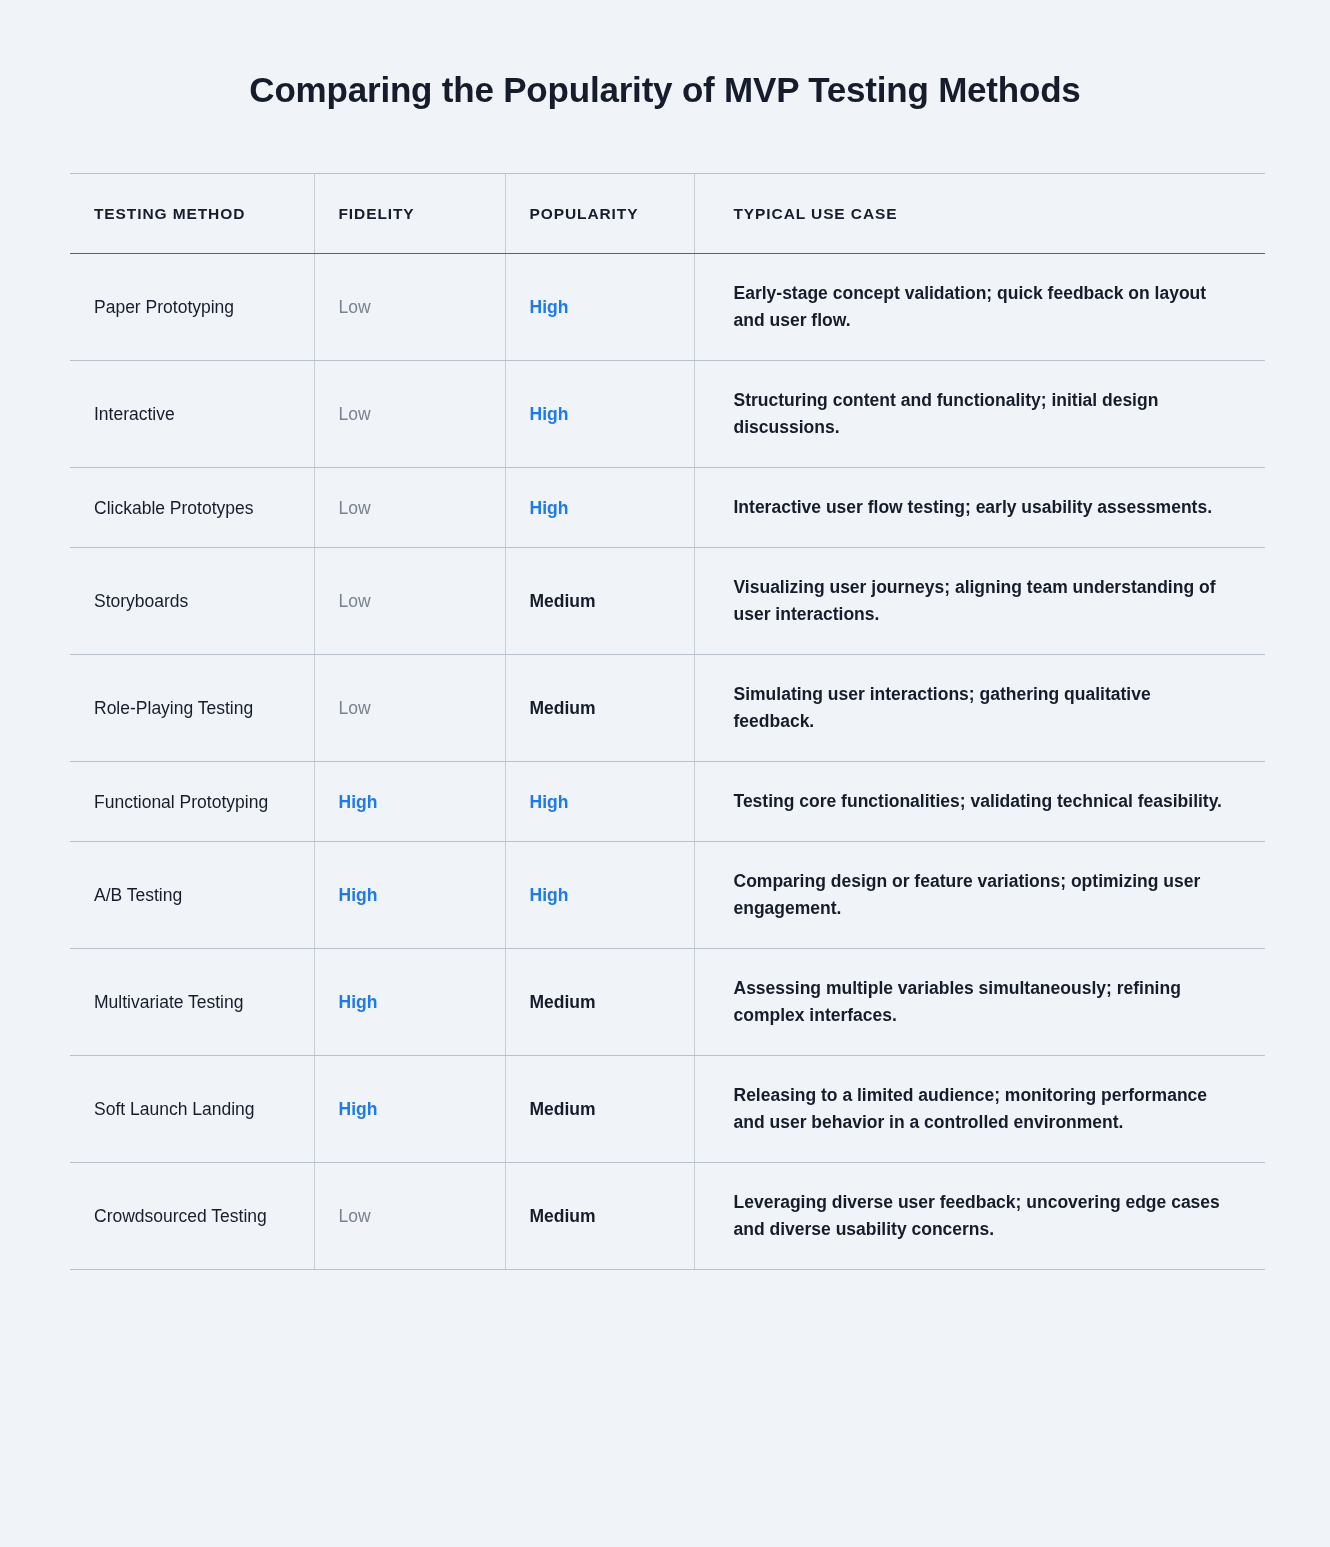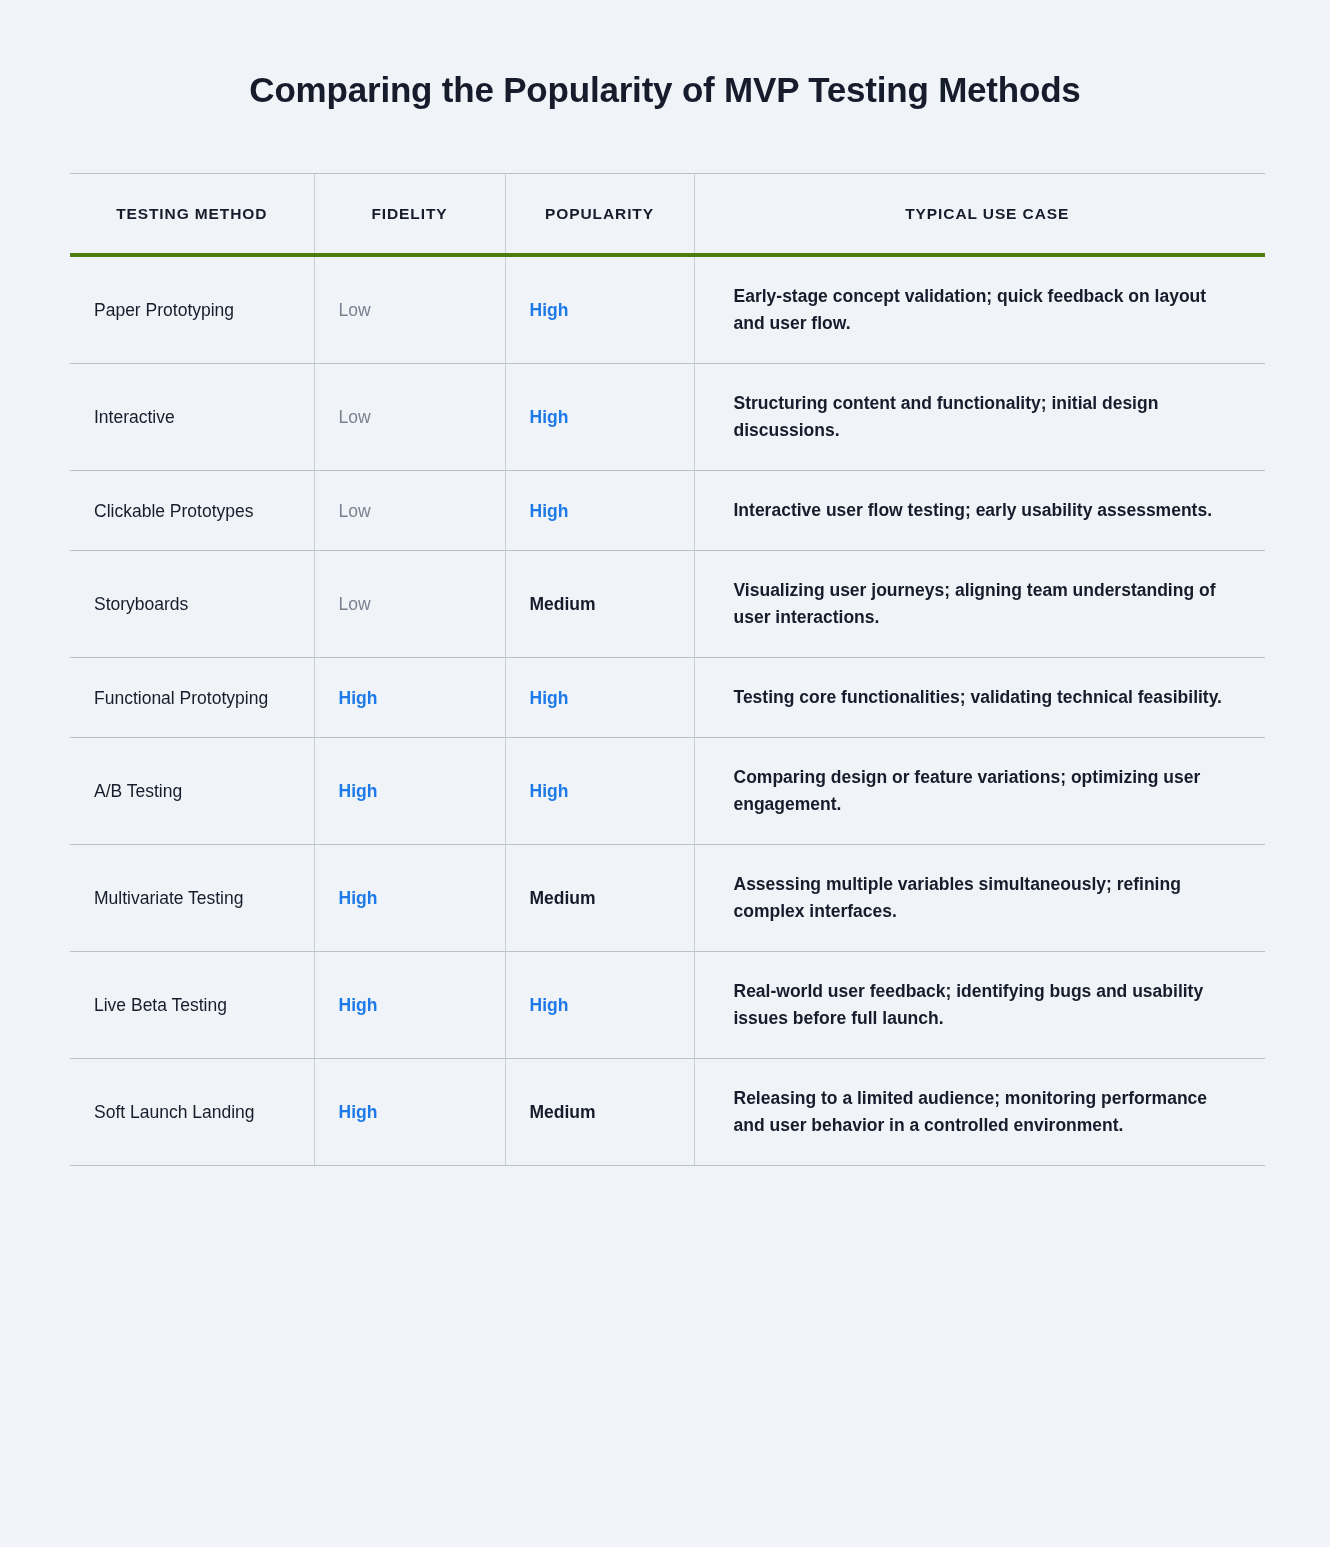--- a/index.html
+++ b/index.html
@@ -59,23 +59,22 @@
     text-align: left;
     background: #f0f4f8;
   }
   table.cmp th:last-child,
   table.cmp td:last-child { border-right: none; padding-left: 15px; }
   table.cmp th:first-child,
   table.cmp td:first-child { border-right: 1px solid #c7ced6; }
 
   table.cmp thead th {
     border-top: 1px solid #b9c2cc;
-    border-bottom: 4px solid #4d7c0f;
+    border-bottom: 1px solid #4d7c0f;
     height: 79px;
-    text-align: center;
   }
 
   .th-inner {
     padding: 0 24px;
     font-size: 15.5px;
     font-weight: 700;
     letter-spacing: 0.9px;
     color: #161c2b;
     text-transform: uppercase;
     white-space: nowrap;
@@ -189,20 +188,34 @@
             </td>
             <td>
               <div class="cell cell-level lvl-medium">Medium</div>
             </td>
             <td>
               <div class="cell cell-use">Visualizing user journeys; aligning team understanding of user interactions.</div>
             </td>
           </tr>
           <tr>
             <td>
+              <div class="cell cell-method">Role-Playing Testing</div>
+            </td>
+            <td>
+              <div class="cell cell-level lvl-low">Low</div>
+            </td>
+            <td>
+              <div class="cell cell-level lvl-medium">Medium</div>
+            </td>
+            <td>
+              <div class="cell cell-use">Simulating user interactions; gathering qualitative feedback.</div>
+            </td>
+          </tr>
+          <tr>
+            <td>
               <div class="cell cell-method">Functional Prototyping</div>
             </td>
             <td>
               <div class="cell cell-level lvl-high">High</div>
             </td>
             <td>
               <div class="cell cell-level lvl-high">High</div>
             </td>
             <td>
               <div class="cell cell-use">Testing core functionalities; validating technical feasibility.</div>
@@ -231,43 +244,43 @@
             </td>
             <td>
               <div class="cell cell-level lvl-medium">Medium</div>
             </td>
             <td>
               <div class="cell cell-use">Assessing multiple variables simultaneously; refining complex interfaces.</div>
             </td>
           </tr>
           <tr>
             <td>
-              <div class="cell cell-method">Live Beta Testing</div>
-            </td>
-            <td>
-              <div class="cell cell-level lvl-high">High</div>
-            </td>
-            <td>
-              <div class="cell cell-level lvl-high">High</div>
-            </td>
-            <td>
-              <div class="cell cell-use">Real-world user feedback; identifying bugs and usability issues before full launch.</div>
-            </td>
-          </tr>
-          <tr>
-            <td>
               <div class="cell cell-method">Soft Launch Landing</div>
             </td>
             <td>
               <div class="cell cell-level lvl-high">High</div>
             </td>
             <td>
               <div class="cell cell-level lvl-medium">Medium</div>
             </td>
             <td>
               <div class="cell cell-use">Releasing to a limited audience; monitoring performance and user behavior in a controlled environment.</div>
+            </td>
+          </tr>
+          <tr>
+            <td>
+              <div class="cell cell-method">Crowdsourced Testing</div>
+            </td>
+            <td>
+              <div class="cell cell-level lvl-low">Low</div>
+            </td>
+            <td>
+              <div class="cell cell-level lvl-medium">Medium</div>
+            </td>
+            <td>
+              <div class="cell cell-use">Leveraging diverse user feedback; uncovering edge cases and diverse usability concerns.</div>
             </td>
           </tr>
         </tbody>
     </table>
   </div>
 
 </div>
 
 </body></html>

